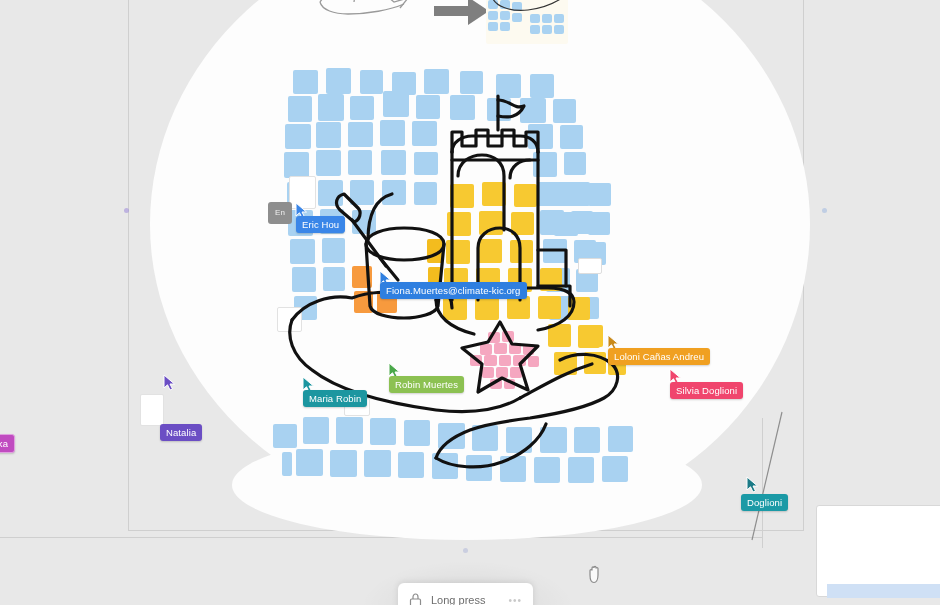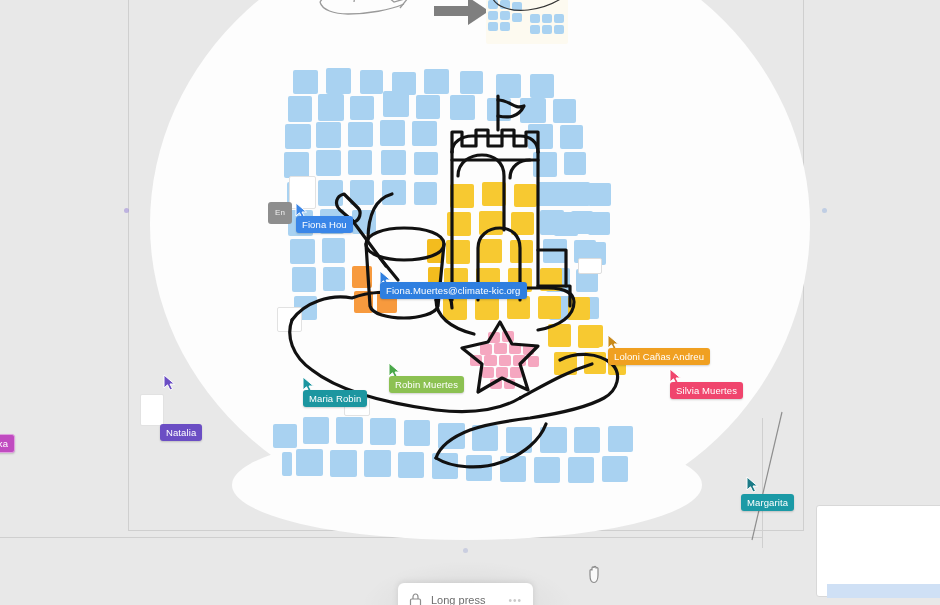--- a/index.html
+++ b/index.html
@@ -384,21 +384,21 @@
   <div class="dot-marker" style="left:463px;top:548px;background:#b0b8d8;"></div>
 
   <svg style="position:absolute;left:740px;top:410px;width:60px;height:140px;">
     <path d="M42,2 L12,130" stroke="#8e8e8e" stroke-width="1.2" fill="none"></path>
   </svg>
 
   <div class="cursor" style="left:294px;top:206px;">
     <svg class="pointer-svg" style="left:0;top:-4px;" viewBox="0 0 16 18">
       <path d="M2,1 L2,14 L5.5,10.8 L8,16 L10.5,15 L8,10 L12.5,10 Z" fill="#3a86e8" stroke="#fff" stroke-width="1"></path>
     </svg>
-    <div class="tag blue-s" style="left:2px;top:10px;">Fiona Hou</div>
+    <div class="tag blue-s" style="left:2px;top:10px;">Eric Hou</div>
   </div>
   <div class="key-badge">En</div>
 
   <div class="cursor" style="left:378px;top:272px;">
     <svg class="pointer-svg" style="left:0;top:-2px;" viewBox="0 0 16 18">
       <path d="M2,1 L2,14 L5.5,10.8 L8,16 L10.5,15 L8,10 L12.5,10 Z" fill="#2f7fe0" stroke="#fff" stroke-width="1"></path>
     </svg>
     <div class="tag blue" style="left:2px;top:10px;">Fiona.Muertes@climate-kic.org</div>
   </div>
 
@@ -406,21 +406,21 @@
     <svg class="pointer-svg" style="left:0;top:-4px;" viewBox="0 0 16 18">
       <path d="M2,1 L2,14 L5.5,10.8 L8,16 L10.5,15 L8,10 L12.5,10 Z" fill="#c98a1b" stroke="#fff" stroke-width="1"></path>
     </svg>
     <div class="tag orange" style="left:2px;top:10px;">Loloni Cañas Andreu</div>
   </div>
 
   <div class="cursor" style="left:668px;top:372px;">
     <svg class="pointer-svg" style="left:0;top:-4px;" viewBox="0 0 16 18">
       <path d="M2,1 L2,14 L5.5,10.8 L8,16 L10.5,15 L8,10 L12.5,10 Z" fill="#f0456d" stroke="#fff" stroke-width="1"></path>
     </svg>
-    <div class="tag pink" style="left:2px;top:10px;">Silvia Muertes</div>
+    <div class="tag pink" style="left:2px;top:10px;">Silvia Doglioni</div>
   </div>
 
   <div class="cursor" style="left:389px;top:368px;">
     <svg class="pointer-svg" style="left:-2px;top:-6px;" viewBox="0 0 16 18">
       <path d="M2,1 L2,14 L5.5,10.8 L8,16 L10.5,15 L8,10 L12.5,10 Z" fill="#4aa84a" stroke="#fff" stroke-width="1"></path>
     </svg>
     <div class="tag green" style="left:0px;top:8px;">Robin Muertes</div>
   </div>
 
   <div class="cursor" style="left:303px;top:380px;">
@@ -434,21 +434,21 @@
     <svg class="pointer-svg" style="left:2px;top:-4px;" viewBox="0 0 16 18">
       <path d="M2,1 L2,14 L5.5,10.8 L8,16 L10.5,15 L8,10 L12.5,10 Z" fill="#6b4ec4" stroke="#fff" stroke-width="1"></path>
     </svg>
     <div class="tag purple" style="left:0px;top:18px;">Natalia</div>
   </div>
 
   <div class="cursor" style="left:741px;top:478px;">
     <svg class="pointer-svg" style="left:4px;top:-2px;" viewBox="0 0 16 18">
       <path d="M2,1 L2,14 L5.5,10.8 L8,16 L10.5,15 L8,10 L12.5,10 Z" fill="#1b7a86" stroke="#fff" stroke-width="1"></path>
     </svg>
-    <div class="tag teal" style="left:0px;top:16px;">Margarita</div>
+    <div class="tag teal" style="left:0px;top:16px;">Doglioni</div>
   </div>
 
   <div class="cursor" style="left:-14px;top:434px;">
     <div class="tag magenta" style="left:0;top:0;">ska</div>
   </div>
 
   <div class="panel-br">
     <div class="panel-br-bar"></div>
   </div>
 

